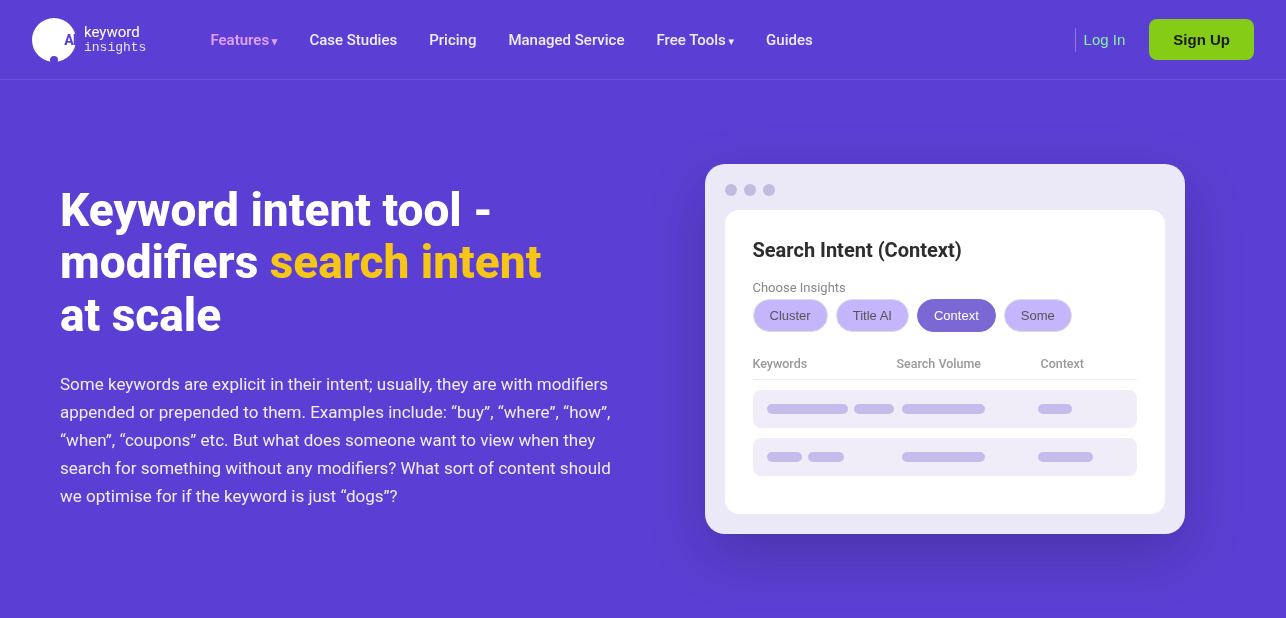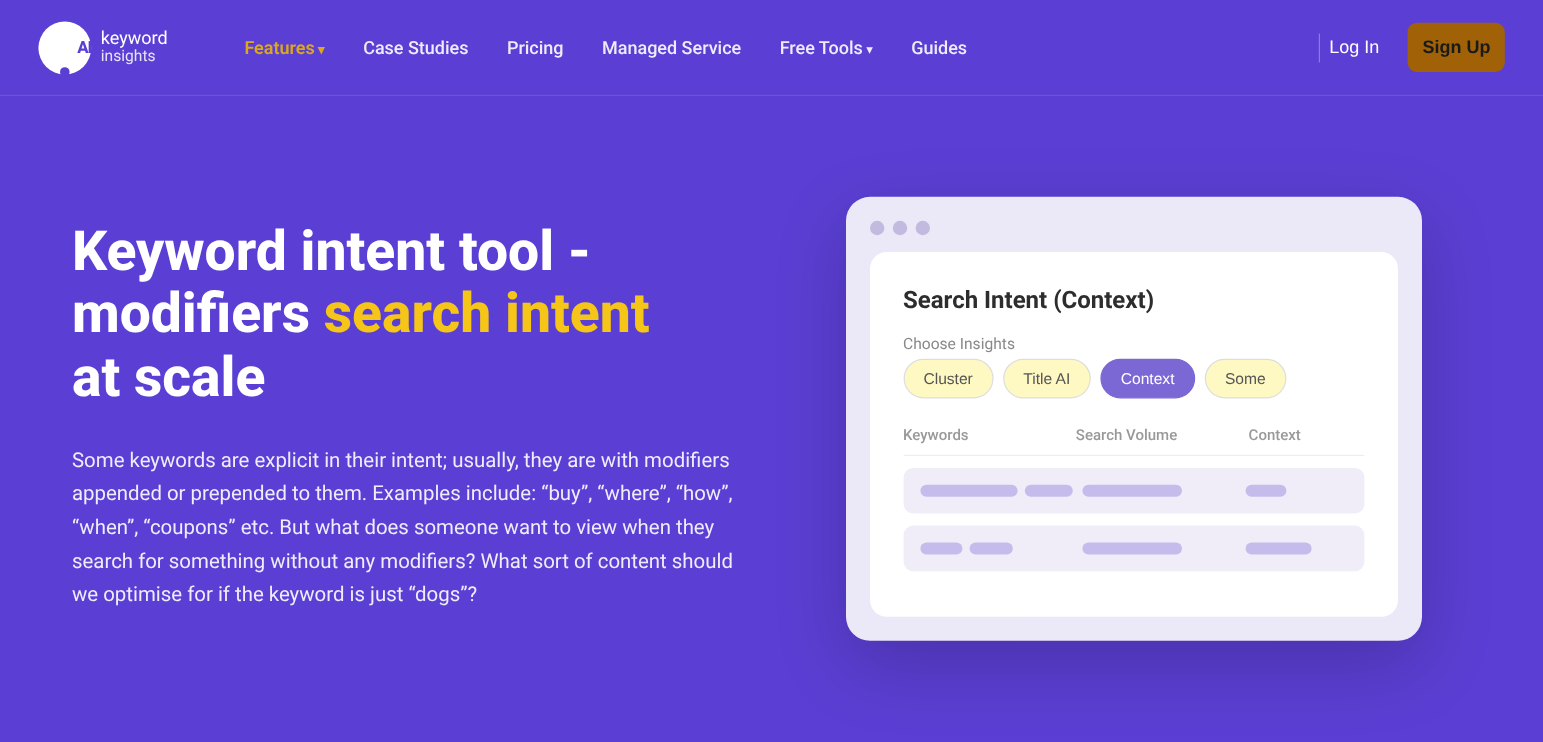--- a/index.html
+++ b/index.html
@@ -59,71 +59,72 @@
     .logo-text-keyword {
       color: #fff;
       font-weight: 400;
       font-size: 15px;
     }
     .logo-text-insights {
       color: #fff;
       font-weight: 400;
       font-size: 13px;
       opacity: 0.85;
+      font-family: Liberation Mono, monospace;
     }
 
     .nav-links {
       display: flex;
       align-items: center;
       gap: 32px;
       flex: 1;
       list-style: none;
     }
     .nav-links a {
       color: #fff;
       text-decoration: none;
       font-size: 15px;
       font-weight: 500;
       opacity: 0.9;
     }
     .nav-links a.active {
-      color: #eab308;
+      color: #f0abfc;
       font-weight: 600;
       padding-left: 16px;
     }
     .nav-links .with-arrow::after {
       content: ' ▾';
       font-size: 11px;
     }
     .nav-divider {
       width: 1px;
       height: 24px;
       background: rgba(255,255,255,0.3);
       margin: 0 8px;
     }
     .nav-actions {
       display: flex;
       align-items: center;
       gap: 24px;
     }
     .btn-login {
-      color: #ffffff;
+      color: #86efac;
       text-decoration: none;
       font-size: 15px;
       font-weight: 500;
       background: none;
       border: none;
       cursor: pointer;
     }
     .btn-signup {
-      background: #a16207;
+      background: #84cc16;
       color: #1a1a1a;
       font-weight: 700;
       font-size: 15px;
-      padding: 12px 12px;
+      padding: 12px 24px;
       border-radius: 8px;
       border: none;
       cursor: pointer;
       text-decoration: none;
       white-space: nowrap;
     }
 
     
     .hero {
       display: flex;
@@ -201,21 +202,21 @@
       display: flex;
       gap: 8px;
       margin-bottom: 24px;
     }
     .card-tab {
       padding: 8px 16px;
       border-radius: 20px;
       font-size: 13px;
       font-weight: 500;
       border: 1.5px solid #ddd;
-      background: #fef9c3;
+      background: #c4b5fd;
       color: #555;
       cursor: pointer;
     }
     .card-tab.active {
       background: #7b68d4;
       color: #fff;
       border-color: #7b68d4;
     }
     .card-table-header {
       display: grid;

